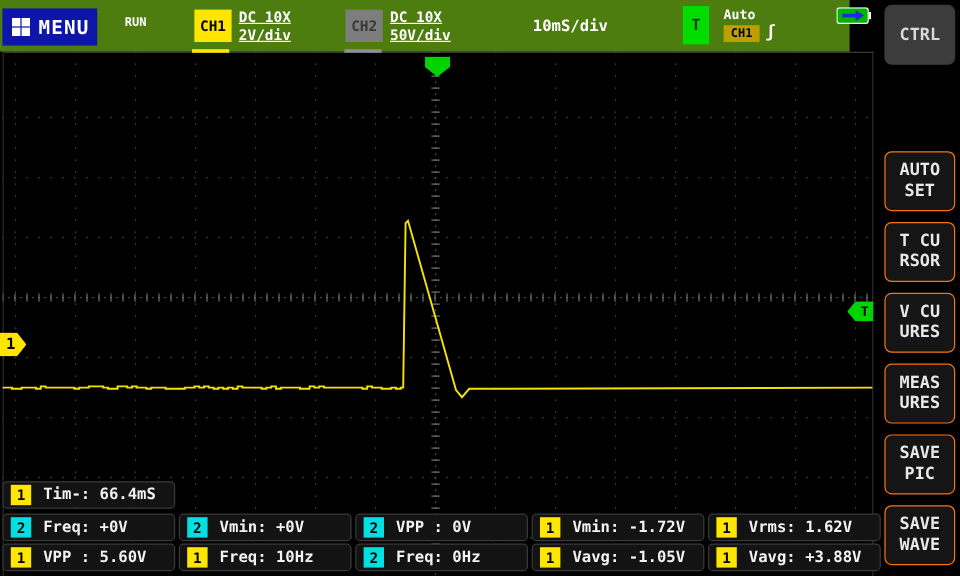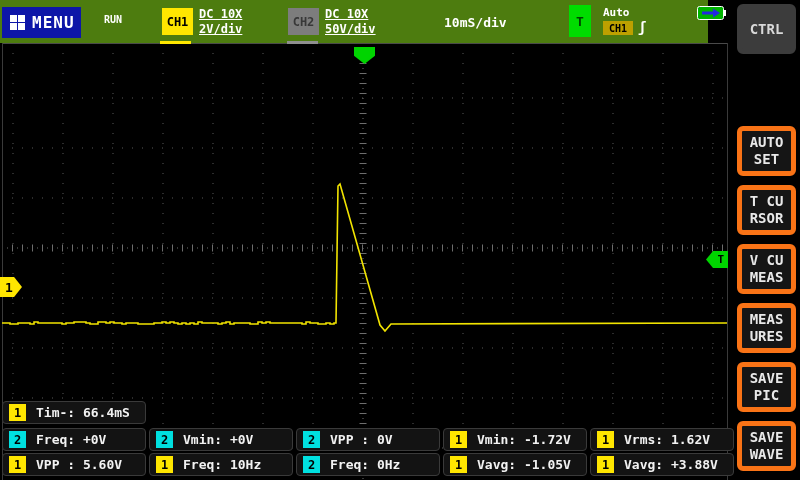--- a/index.html
+++ b/index.html
@@ -42,21 +42,21 @@
   .mk-trigpos{left:354px;top:47px;width:21px;height:17px;background:#00d400;
               clip-path:polygon(0 0,100% 0,100% 52%,50% 100%,0 52%);cursor:pointer;}
   .mk-ch1{left:0;top:277px;width:22px;height:20px;background:#ffe600;
           clip-path:polygon(0 0,64% 0,100% 50%,64% 100%,0 100%);
           font-size:13px;justify-content:flex-start;padding-left:5px;box-sizing:border-box;cursor:pointer;}
   .mk-tlev{left:706px;top:251px;width:22px;height:17px;background:#00d400;
            clip-path:polygon(100% 0,100% 100%,32% 100%,0 50%,32% 0);
            font-size:11px;justify-content:flex-end;padding-right:4px;box-sizing:border-box;cursor:pointer;}
 
   
-  .sbtn{position:absolute;left:737px;width:59px;height:50px;background:#151515;border:5px solid #f97316;
+  .sbtn{position:absolute;left:737px;width:59px;height:50px;background:#151515;border:1px solid #f97316;
         border-radius:6px;color:#e8e8e8;font-size:14px;line-height:17px;display:flex;align-items:center;
         justify-content:center;text-align:center;white-space:pre-line;box-sizing:border-box;cursor:pointer;z-index:4;}
   .sbtn.active{background:#3c3c3c;border-color:#3c3c3c;color:#d9d9d9;}
 
   
   .mbox{position:absolute;width:144px;height:23px;background:#131313;border:1px solid #3a3a3a;border-radius:4px;
         display:flex;align-items:center;box-sizing:border-box;z-index:3;}
   .mbadge{width:17px;height:17px;margin-left:6px;display:flex;align-items:center;justify-content:center;
           color:#000;font-size:12px;flex:none;}
   .mbadge.y{background:#ffe600;}
@@ -158,21 +158,21 @@
 
   <div class="underline ul-ch1"></div>
   <div class="underline ul-ch2"></div>
 
   <div class="sbtn active" style="top:4px"><span>CTRL</span></div>
   <div class="sbtn" style="top:126px"><span>AUTO
 SET</span></div>
   <div class="sbtn" style="top:185px"><span>T CU
 RSOR</span></div>
   <div class="sbtn" style="top:244px"><span>V CU
-MEAS</span></div>
+URES</span></div>
   <div class="sbtn" style="top:303px"><span>MEAS
 URES</span></div>
   <div class="sbtn" style="top:362px"><span>SAVE
 PIC</span></div>
   <div class="sbtn" style="top:421px"><span>SAVE
 WAVE</span></div>
 
   <div class="mbox" style="left:2px;top:401px">
     <span class="mbadge y">1</span>
     <span class="mtext">Tim-: 66.4mS</span>

